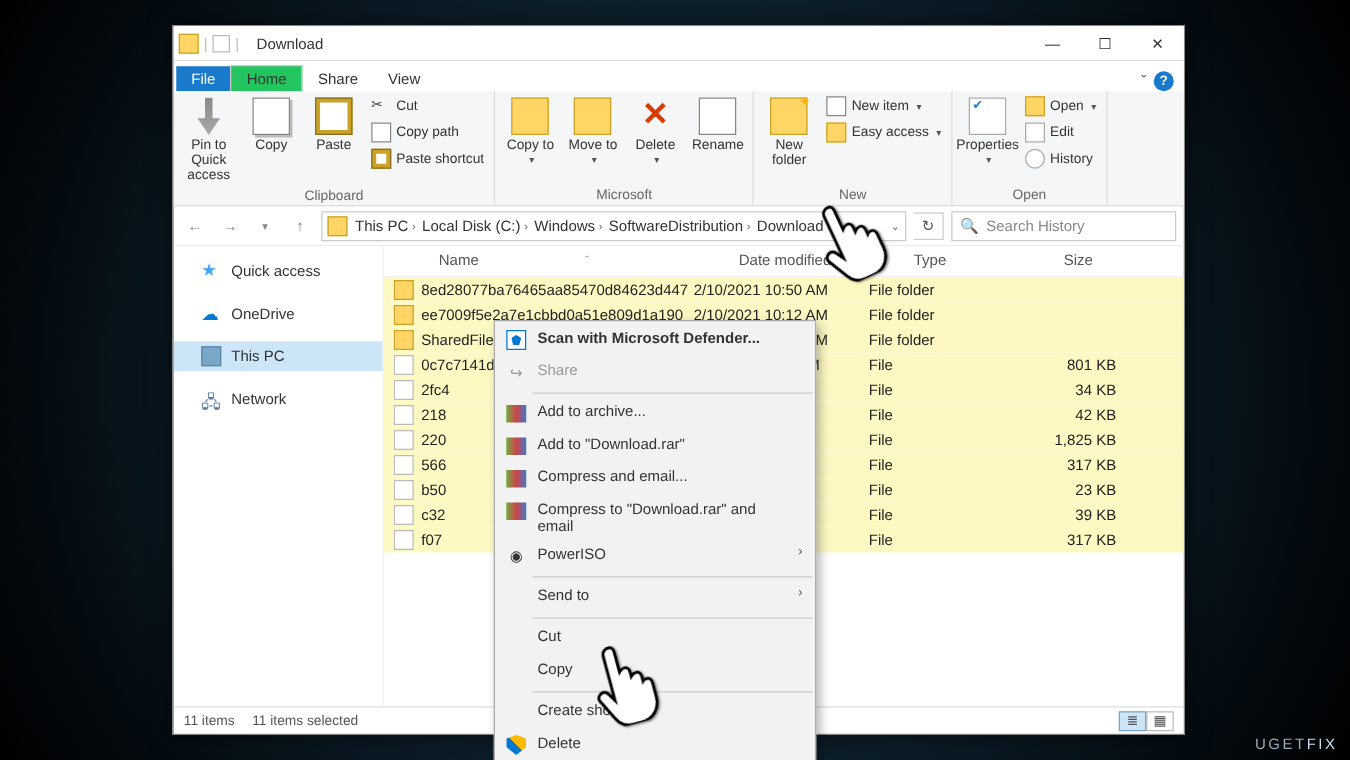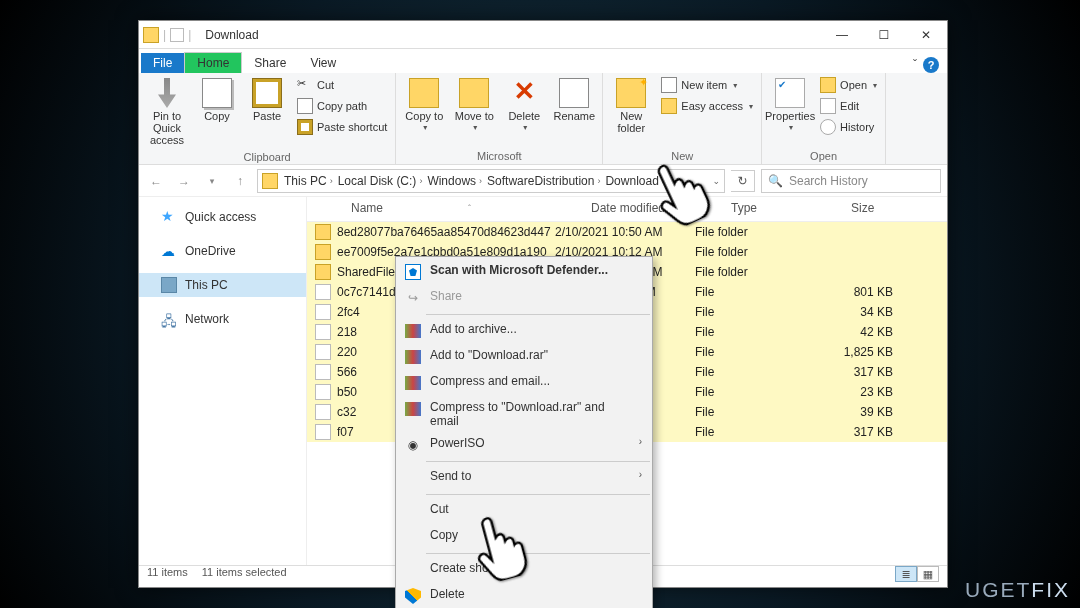--- a/index.html
+++ b/index.html
@@ -219,20 +219,21 @@
   .fico { width:16px;height:16px;flex:0 0 16px; }
   .fico.folder { background:#ffd666;border:1px solid #c9a227;}
   .fico.file { background:#fff;border:1px solid #bbb;}
   .row .sizecell { text-align:right; padding-right:12px; }
 
   
   .statusbar {
     height:22px;
     border-top:1px solid #ddd;
     display:flex;
+    align-items:center;
     padding:0 8px;
     color:#555;
     gap:14px;
     font-size:11px;
   }
   .statusbar .spacer { flex:1; }
   .viewtoggle { display:flex; gap:0;}
   .viewtoggle div { width:22px;height:16px;border:1px solid #bbb;display:flex;align-items:center;justify-content:center; }
   .viewtoggle div.active { background:#cde6f7; border-color:#7aa7c7;}
 
@@ -277,21 +278,21 @@
     width:60px;height:70px;
     z-index:30;
     pointer-events:none;
   }
   .hand svg { width:100%;height:100%; filter:drop-shadow(1px 1px 1px rgba(0,0,0,.5)); }
 
   .watermark {
     position:absolute;
     right:10px; bottom:6px;
     color:#9ab;
-    font-size:21px;
+    font-size:12px;
     letter-spacing:2px;
     font-weight:300;
   }
   .watermark b { color:#cde; font-weight:400;}
 </style>
 </head>
 <body>
 
 <div class="window">
 

